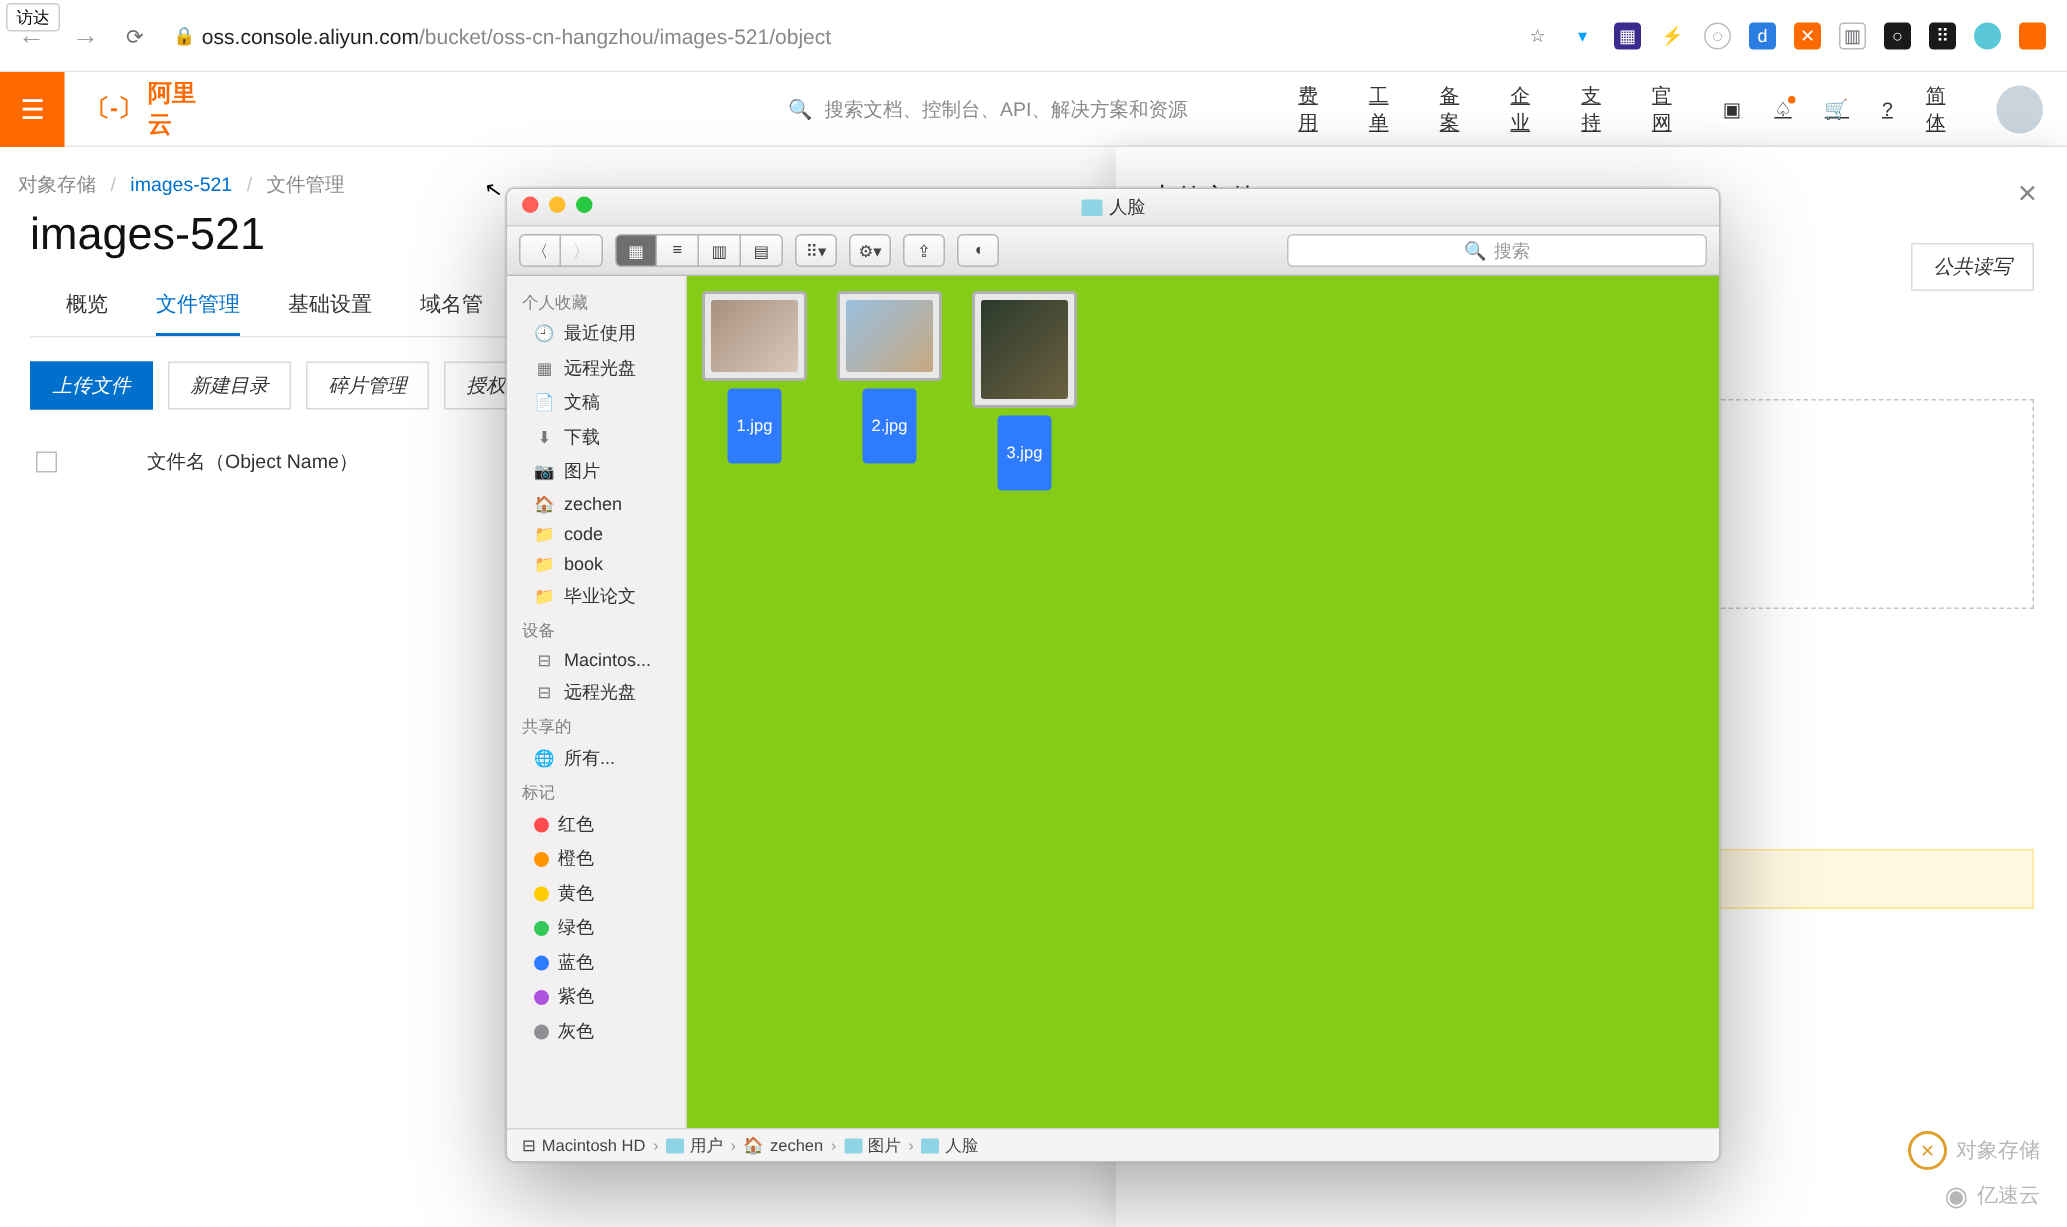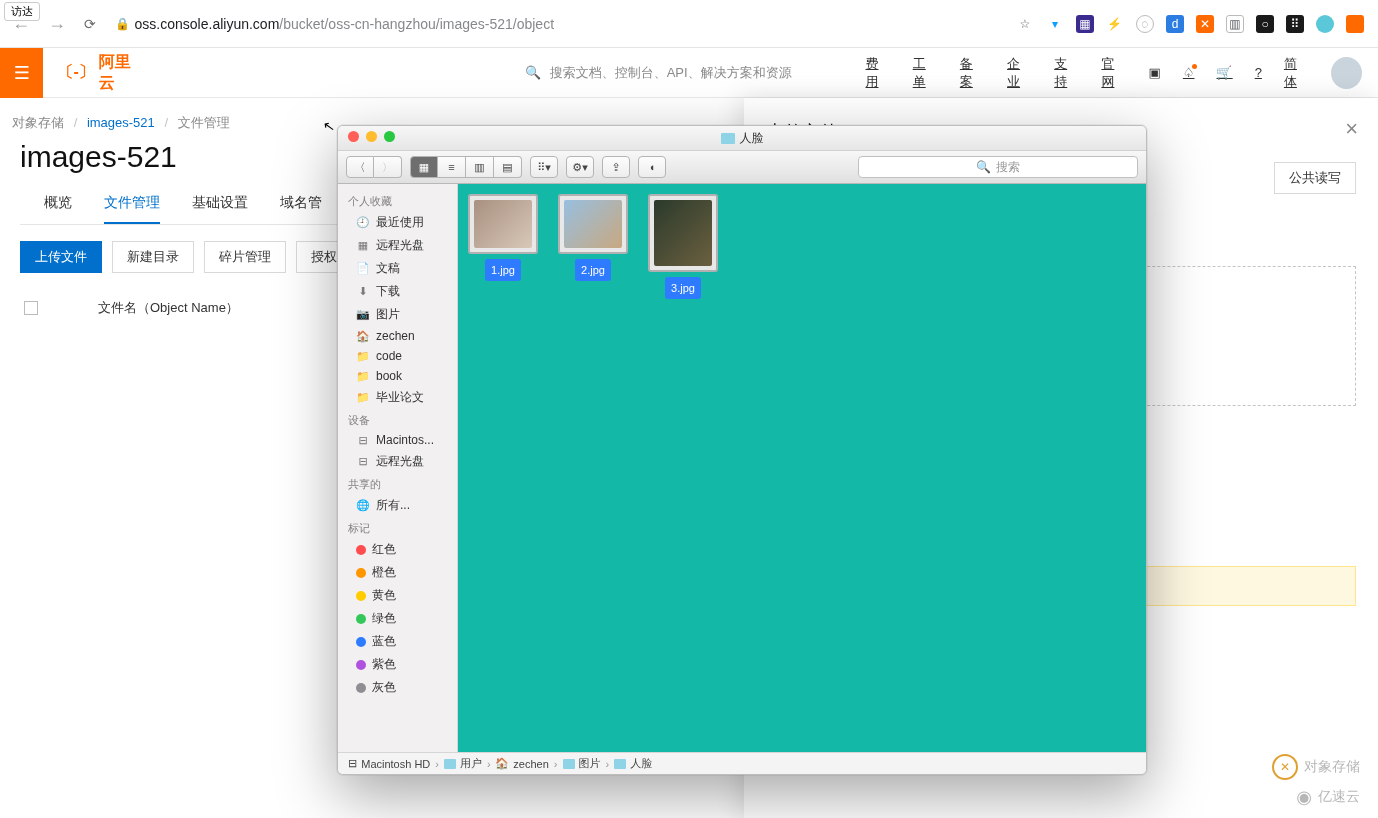--- a/index.html
+++ b/index.html
@@ -39,21 +39,21 @@
   .crumb-sep { margin:0 6px; color:#c4c4c4;}
   .bucket-title { padding:4px 20px 10px; font-size:30px; font-weight:500; color:#111;}
 
   
   .tabs { display:flex; gap:32px; padding:0 24px; border-bottom:1px solid #e5e5e5; font-size:14px; margin:0 20px;}
   .tab { padding:10px 0; color:#333; cursor:pointer;}
   .tab.active { color:#0070cc; border-bottom:2px solid #0070cc;}
 
   
   .toolbar { display:flex; gap:10px; padding:16px 20px;}
-  .btn { border:1px solid #d9d9d9; padding:6px 14px; font-size:13px; color:#333; background:#fff; cursor:pointer;}
+  .btn { border:1px solid #d9d9d9; padding:6px 14px; font-size:13px; color:#333; background:#fff; cursor:pointer;font-style:italic;}
   .btn.primary { background:#0070cc; color:#fff; border-color:#0070cc;}
 
   
   .thead { display:flex; align-items:center; padding:10px 24px; font-size:13px; color:#333;}
   .chk { width:14px; height:14px; border:1px solid #bbb; margin-right:60px;}
 
   
   .upload-modal { position:absolute; right:0; top:98px; width:634px; height:720px; background:#fff; box-shadow:-4px 0 24px rgba(0,0,0,.12); padding:22px; }
   .upload-modal .close { position:absolute; top:18px; right:20px; color:#888; font-size:22px; cursor:pointer;}
   .modal-title { font-size:18px; font-weight:500; margin-bottom:18px; color:#111;}
@@ -75,34 +75,34 @@
 
   .finder-toolbar { height:34px; background:linear-gradient(#f7f7f7,#e0e0e0); border-top:1px solid #d0d0d0; border-bottom:1px solid #b8b8b8; display:flex; align-items:center; padding:0 8px; gap:8px;}
   .tgroup { display:flex;}
   .tbtn { width:28px;height:22px;border:1px solid #b5b5b5;background:linear-gradient(#fdfdfd,#ededed); display:flex;align-items:center;justify-content:center; font-size:11px; color:#444;}
   .tbtn.first{border-radius:4px 0 0 4px;} .tbtn.last{border-radius:0 4px 4px 0;border-left:none;}
   .tbtn.solo{border-radius:4px;}
   .tbtn.mid{border-left:none;}
   .tbtn.dark { background:#6e6e6e; color:#fff;}
   .search-box { margin-left:auto; width:280px; height:22px; border:1px solid #c0c0c0; border-radius:4px; background:#fff; display:flex; align-items:center; justify-content:center; font-size:12px; color:#9a9a9a; gap:5px;}
 
-  .finder-body { flex:1; display:flex; background:#14b8a6;}
+  .finder-body { flex:1; display:flex; background:#84cc16;}
   .finder-sidebar { width:120px; background:#f2f0f0; border-right:1px solid #d6d6d6; padding:6px 0; font-size:12px; overflow:hidden;}
   .side-head { color:#808080; padding:4px 10px 2px; font-size:11px;}
   .side-item { padding:3px 10px 3px 18px; display:flex; align-items:center; gap:6px; color:#333; white-space:nowrap; overflow:hidden; text-overflow:ellipsis;}
   .side-ico { width:14px;height:14px; display:inline-flex; align-items:center; justify-content:center; color:#7a7a7a; font-size:11px;}
   .tag-dot { width:10px;height:10px;border-radius:50%;}
 
   .finder-content { flex:1; padding:10px; display:flex; gap:20px; align-items:flex-start;}
   .file-item { display:flex; flex-direction:column; align-items:center;}
   .thumb-frame { width:70px;height:60px; border:1px solid #d0d0d0; border-radius:3px; background:#fff; padding:4px; display:flex; align-items:center; justify-content:center;}
   .thumb-frame.big { width:70px;height:78px;}
   .thumb-frame.sel { border:2px solid #b0b0b0; background:#e8e8e8;}
   .thumb { width:100%;height:100%; border-radius:2px;}
-  .fname { margin-top:5px; font-size:11px; background:#2f7bff; color:#fff; padding:5px 6px; border-radius:3px;}
+  .fname { margin-top:5px; font-size:11px; background:#2f7bff; color:#fff; padding:19px 6px; border-radius:3px;}
 
   .finder-pathbar { height:22px; background:#f4f4f4; border-top:1px solid #d6d6d6; display:flex; align-items:center; padding:0 10px; font-size:11px; color:#444; gap:5px;}
   .path-seg { display:flex; align-items:center; gap:4px;}
   .path-ico { width:12px;height:10px;background:#8fd4e6;border-radius:1px;}
   .path-sep { color:#999;}
 
   .cursor { position:absolute; left:323px; top:118px; font-size:14px; color:#000; z-index:999; transform:rotate(-10deg);}
 
   
   .wm { position:absolute; right:18px; display:flex; align-items:center; gap:6px; color:#b7b7b7; font-size:14px;}

